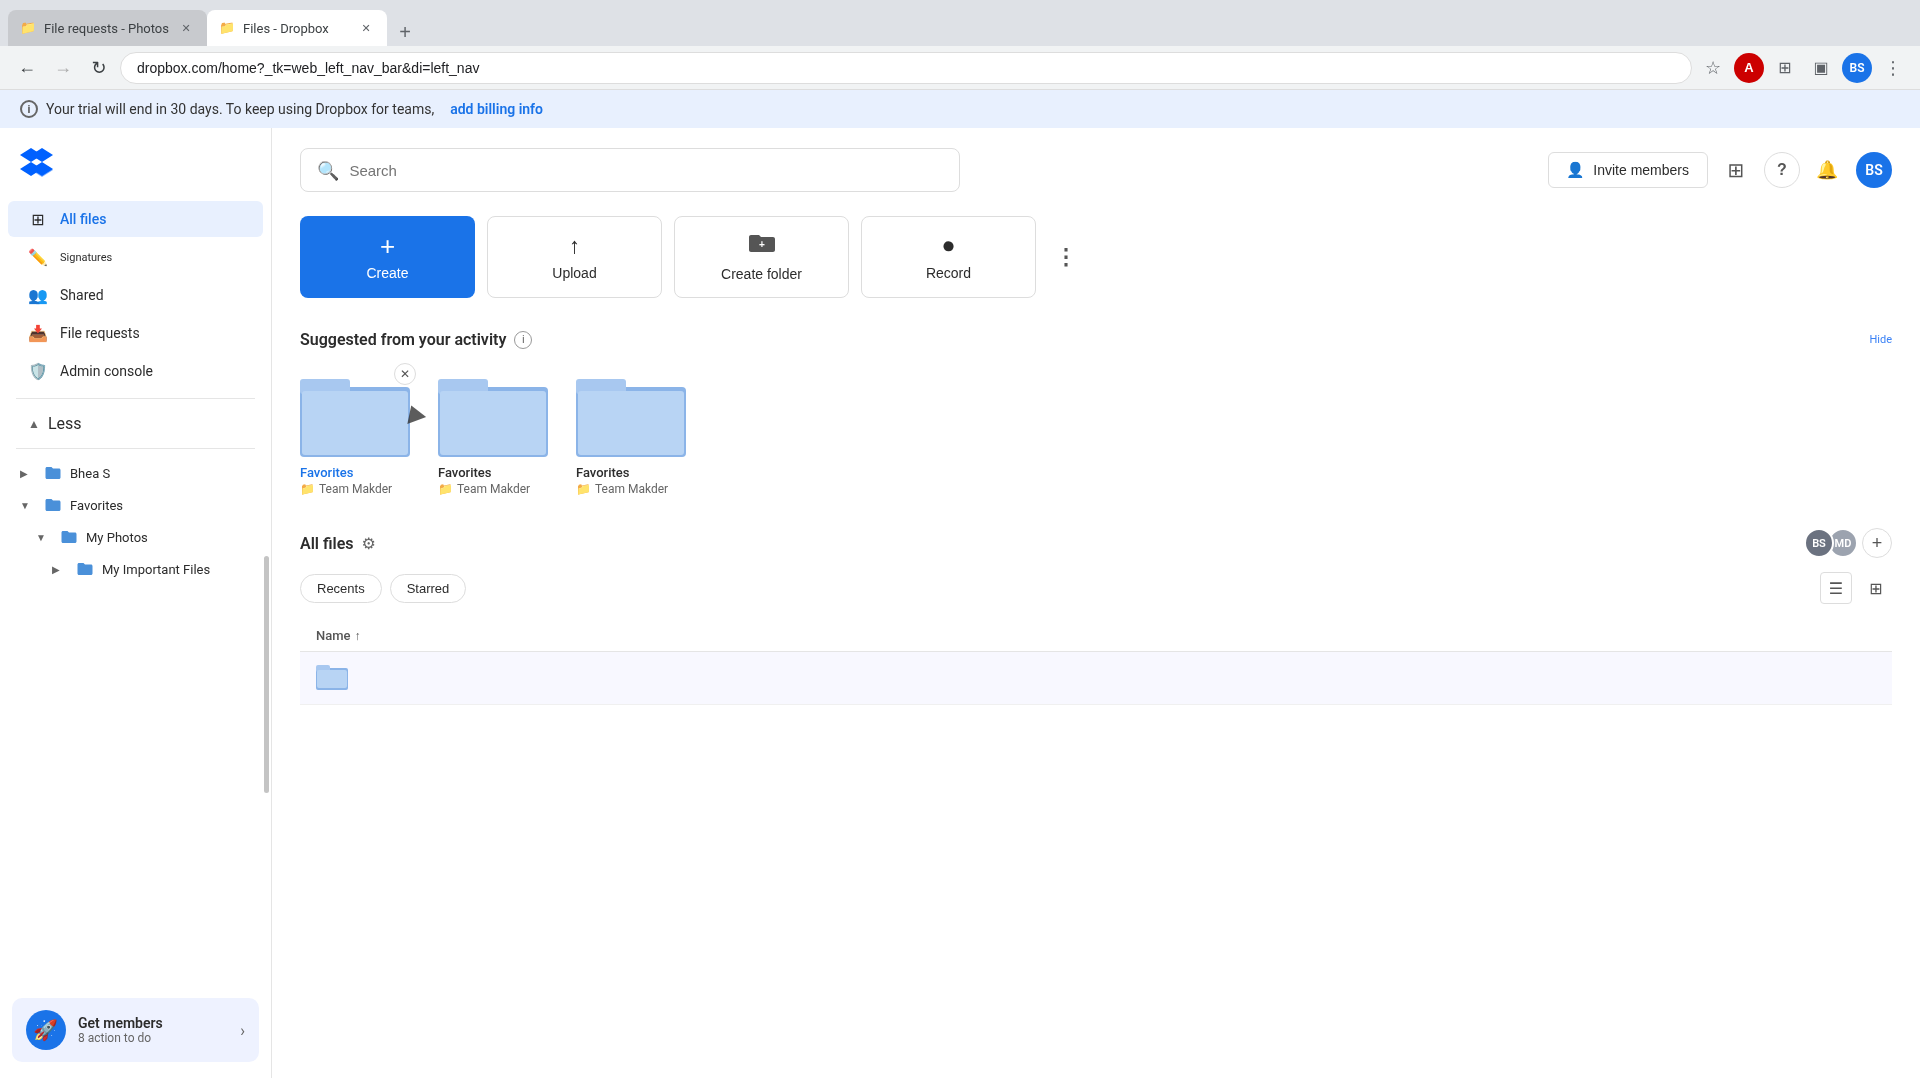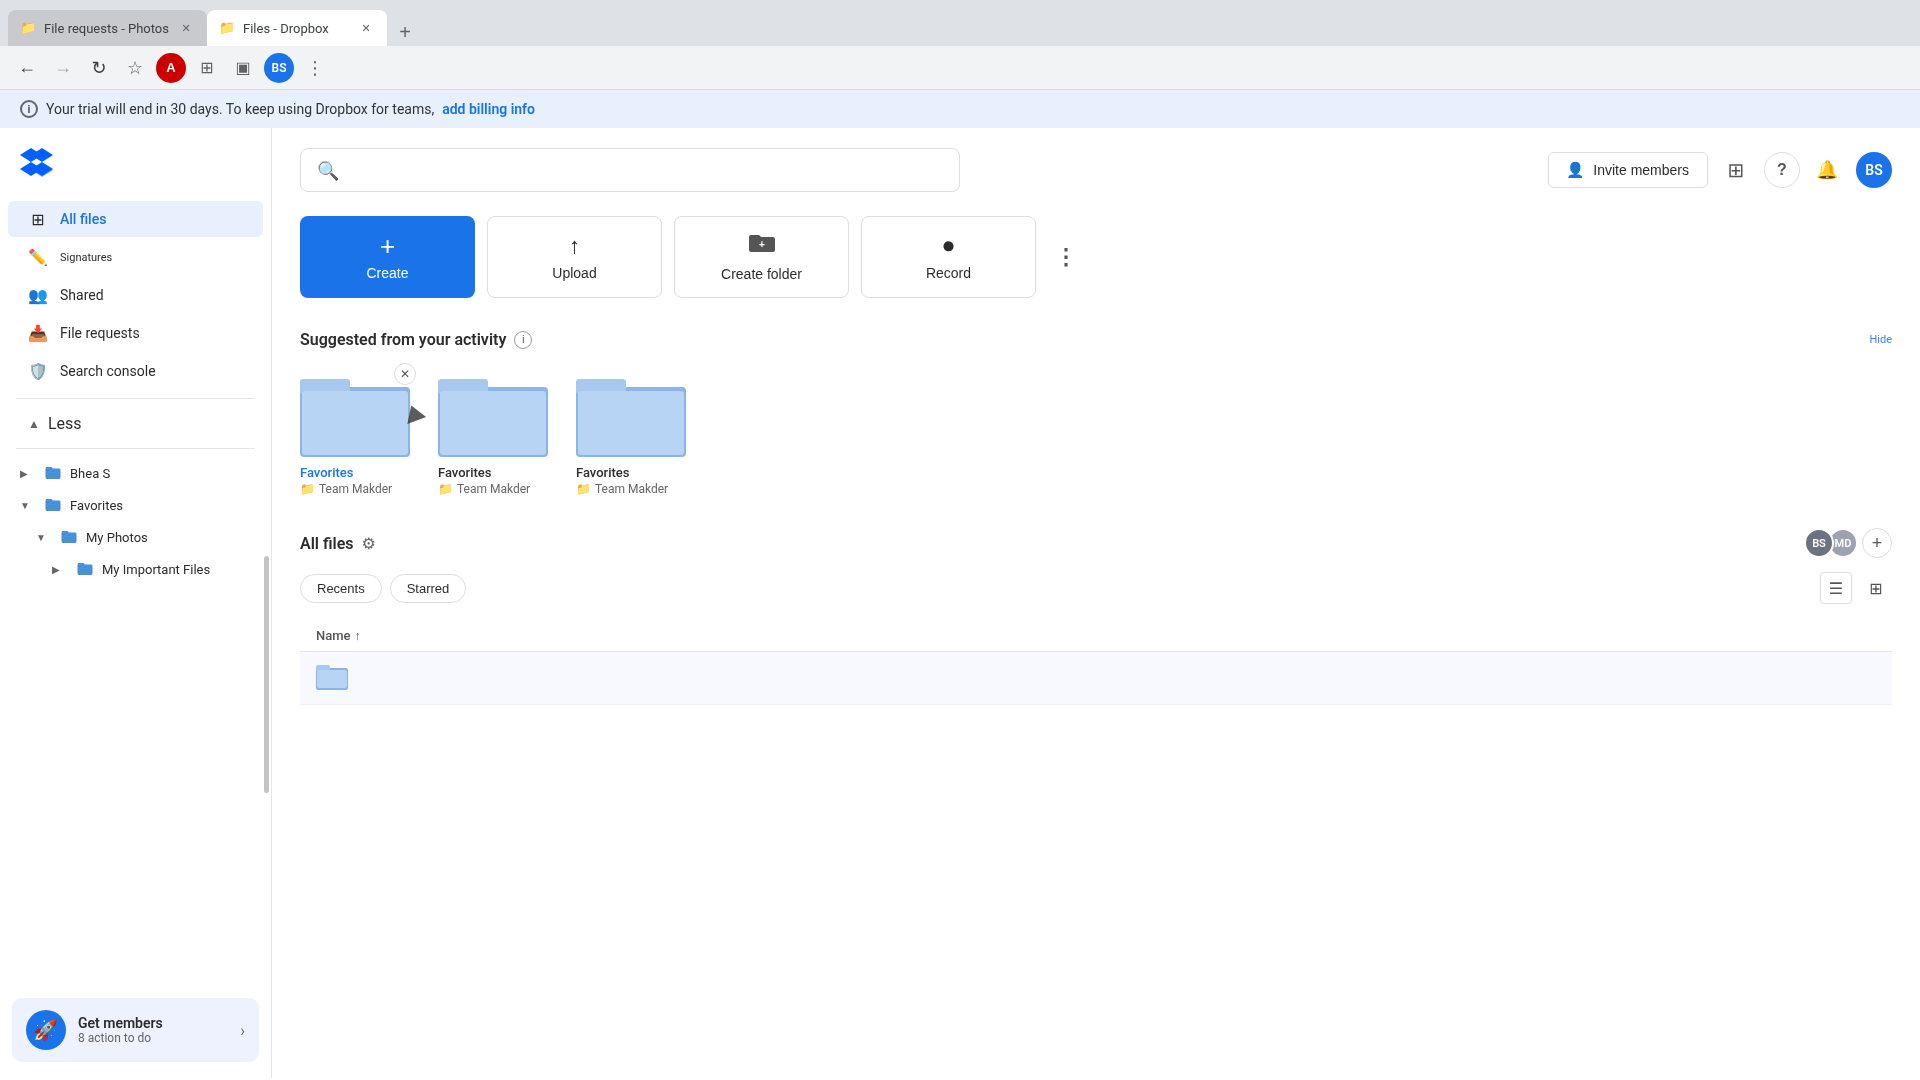--- a/index.html
+++ b/index.html
@@ -24,33 +24,34 @@
       <span style="flex:1;white-space:nowrap;overflow:hidden;text-overflow:ellipsis;font-size:13px;">Files - Dropbox</span>
       <span style="width:18px;height:18px;border-radius:50%;display:flex;align-items:center;justify-content:center;font-size:11px;color:#5f6368;cursor:pointer;">✕</span>
     </div>
     <button style="width:28px;height:28px;border-radius:50%;border:none;background:transparent;cursor:pointer;font-size:20px;color:#5f6368;display:flex;align-items:center;justify-content:center;margin-left:4px;margin-bottom:0;">+</button>
   </div>
 
   <div style="display:flex;align-items:center;gap:6px;padding:0 12px;height:44px;background:#f1f3f4;border-bottom:1px solid #ddd;">
     <button style="width:30px;height:30px;border-radius:50%;border:none;background:transparent;cursor:pointer;display:flex;align-items:center;justify-content:center;color:#3c4043;font-size:18px;">←</button>
     <button style="width:30px;height:30px;border-radius:50%;border:none;background:transparent;cursor:pointer;display:flex;align-items:center;justify-content:center;color:#aaa;font-size:18px;">→</button>
     <button style="width:30px;height:30px;border-radius:50%;border:none;background:transparent;cursor:pointer;display:flex;align-items:center;justify-content:center;color:#3c4043;font-size:18px;">↻</button>
+    <input type="text" style="flex: 1 1 0%; height: 32px; border-radius: 16px; border: 1px solid rgb(221, 221, 221); padding: 0px 16px; font-size: 14px; color: rgb(32, 33, 36); outline: none; background: rgb(255, 255, 255);" value="dropbox.com/home?_tk=web_left_nav_bar&amp;di=left_nav">
     <button style="width:30px;height:30px;border-radius:50%;border:none;background:transparent;cursor:pointer;display:flex;align-items:center;justify-content:center;color:#5f6368;font-size:18px;">☆</button>
     <button style="width:30px;height:30px;border-radius:50%;border:none;background:transparent;cursor:pointer;display:flex;align-items:center;justify-content:center;background:#cc0000;border-radius:50%;color:#fff;font-size:13px;font-weight:bold;">A</button>
     <button style="width:30px;height:30px;border-radius:50%;border:none;background:transparent;cursor:pointer;display:flex;align-items:center;justify-content:center;color:#5f6368;font-size:16px;">⊞</button>
     <button style="width:30px;height:30px;border-radius:50%;border:none;background:transparent;cursor:pointer;display:flex;align-items:center;justify-content:center;color:#5f6368;font-size:16px;">▣</button>
     <div style="width:30px;height:30px;border-radius:50%;background:#1a73e8;color:#fff;display:flex;align-items:center;justify-content:center;font-size:12px;font-weight:600;cursor:pointer;">BS</div>
     <button style="width:30px;height:30px;border-radius:50%;border:none;background:transparent;cursor:pointer;display:flex;align-items:center;justify-content:center;color:#5f6368;font-size:18px;">⋮</button>
   </div>
 </div>
 
 <div style="background:#e8f0fe;padding:10px 20px;font-size:14px;color:#333;display:flex;align-items:center;gap:8px;">
   <div style="width:18px;height:18px;border-radius:50%;border:2px solid #666;display:flex;align-items:center;justify-content:center;font-size:11px;font-weight:bold;color:#555;flex-shrink:0;">i</div>
   <span>Your trial will end in 30 days. To keep using Dropbox for teams,</span>
-  <a href="#" style="color:#1a73e8;font-weight:600;text-decoration:none;">add billing info</a>
+  <a href="#" style="color:#1a73e8;font-weight:600;text-decoration:none;margin-left:8px;">add billing info</a>
 </div>
 
 <div style="display:flex;height:calc(1080px - 46px - 44px - 40px);">
 
   <div style="width:272px;background:#fff;padding:8px 0;display:flex;flex-direction:column;border-right:1px solid #e5e5e5;overflow-y:auto;position:relative;">
 
     <div style="padding:8px 20px 16px;cursor:pointer;">
       <svg width="36" height="36" viewBox="0 0 36 36">
         <path fill="#0061FF" d="M11 4L0 11l11 7 11-7z"></path>
         <path fill="#0061FF" d="M22 4l11 7-11 7-11-7z"></path>
@@ -75,21 +76,21 @@
       <span style="font-size:14px;">Shared</span>
     </div>
 
     <div style="display:flex;align-items:center;gap:12px;padding:8px 20px;cursor:pointer;border-radius:6px;margin:1px 8px;font-size:14px;color:#2c2c2c;">
       <span style="width:20px;height:20px;display:flex;align-items:center;justify-content:center;font-size:16px;">📥</span>
       <span style="font-size:14px;">File requests</span>
     </div>
 
     <div style="display:flex;align-items:center;gap:12px;padding:8px 20px;cursor:pointer;border-radius:6px;margin:1px 8px;font-size:14px;color:#2c2c2c;">
       <span style="width:20px;height:20px;display:flex;align-items:center;justify-content:center;font-size:16px;">🛡️</span>
-      <span style="font-size:14px;">Search console</span>
+      <span style="font-size:14px;">Admin console</span>
     </div>
 
     <div style="height:1px;background:#e5e5e5;margin:8px 16px;"></div>
 
     <div style="display:flex;align-items:center;gap:8px;padding:6px 20px;cursor:pointer;border-radius:6px;margin:1px 8px;font-size:14px;color:#2c2c2c;">
       <span style="font-size:12px;color:#666;">▲</span>
       <span style="font-size:16px;">Less</span>
     </div>
 
     <div style="height:1px;background:#e5e5e5;margin:8px 16px;"></div>
@@ -138,20 +139,21 @@
       </div>
       <span style="color:#666;font-size:16px;">›</span>
     </div>
   </div>
 
   <div style="flex:1;padding:20px 28px;overflow-y:auto;background:#fff;">
 
     <div style="display:flex;align-items:center;gap:16px;margin-bottom:24px;">
       <div style="flex:1;height:44px;border-radius:8px;border:1px solid #ddd;display:flex;align-items:center;padding:0 16px;gap:10px;background:#fff;max-width:660px;cursor:text;">
         <span style="color:#888;font-size:18px;">🔍</span>
+        <input type="text" style="border: none; outline: none; font-size: 15px; color: rgb(136, 136, 136); flex: 1 1 0%; background: transparent;" placeholder="Search">
       </div>
       <div style="display:flex;align-items:center;gap:10px;margin-left:auto;">
         <button style="display:flex;align-items:center;gap:8px;padding:8px 18px;border-radius:6px;border:1px solid #ddd;background:#fff;font-size:14px;cursor:pointer;color:#2c2c2c;">
           <span style="font-size:15px;">👤</span>
           <span>Invite members</span>
         </button>
         <button style="width:36px;height:36px;border-radius:6px;border:none;background:transparent;cursor:pointer;display:flex;align-items:center;justify-content:center;color:#555;font-size:20px;">⊞</button>
         <button style="width:36px;height:36px;border-radius:50%;border:1px solid #ddd;background:transparent;cursor:pointer;display:flex;align-items:center;justify-content:center;color:#555;font-size:16px;font-weight:600;">?</button>
         <button style="width:36px;height:36px;border-radius:50%;border:none;background:transparent;cursor:pointer;display:flex;align-items:center;justify-content:center;color:#555;font-size:18px;">🔔</button>
         <div style="width:36px;height:36px;border-radius:50%;background:#1a73e8;color:#fff;display:flex;align-items:center;justify-content:center;font-size:14px;font-weight:600;cursor:pointer;">BS</div>

